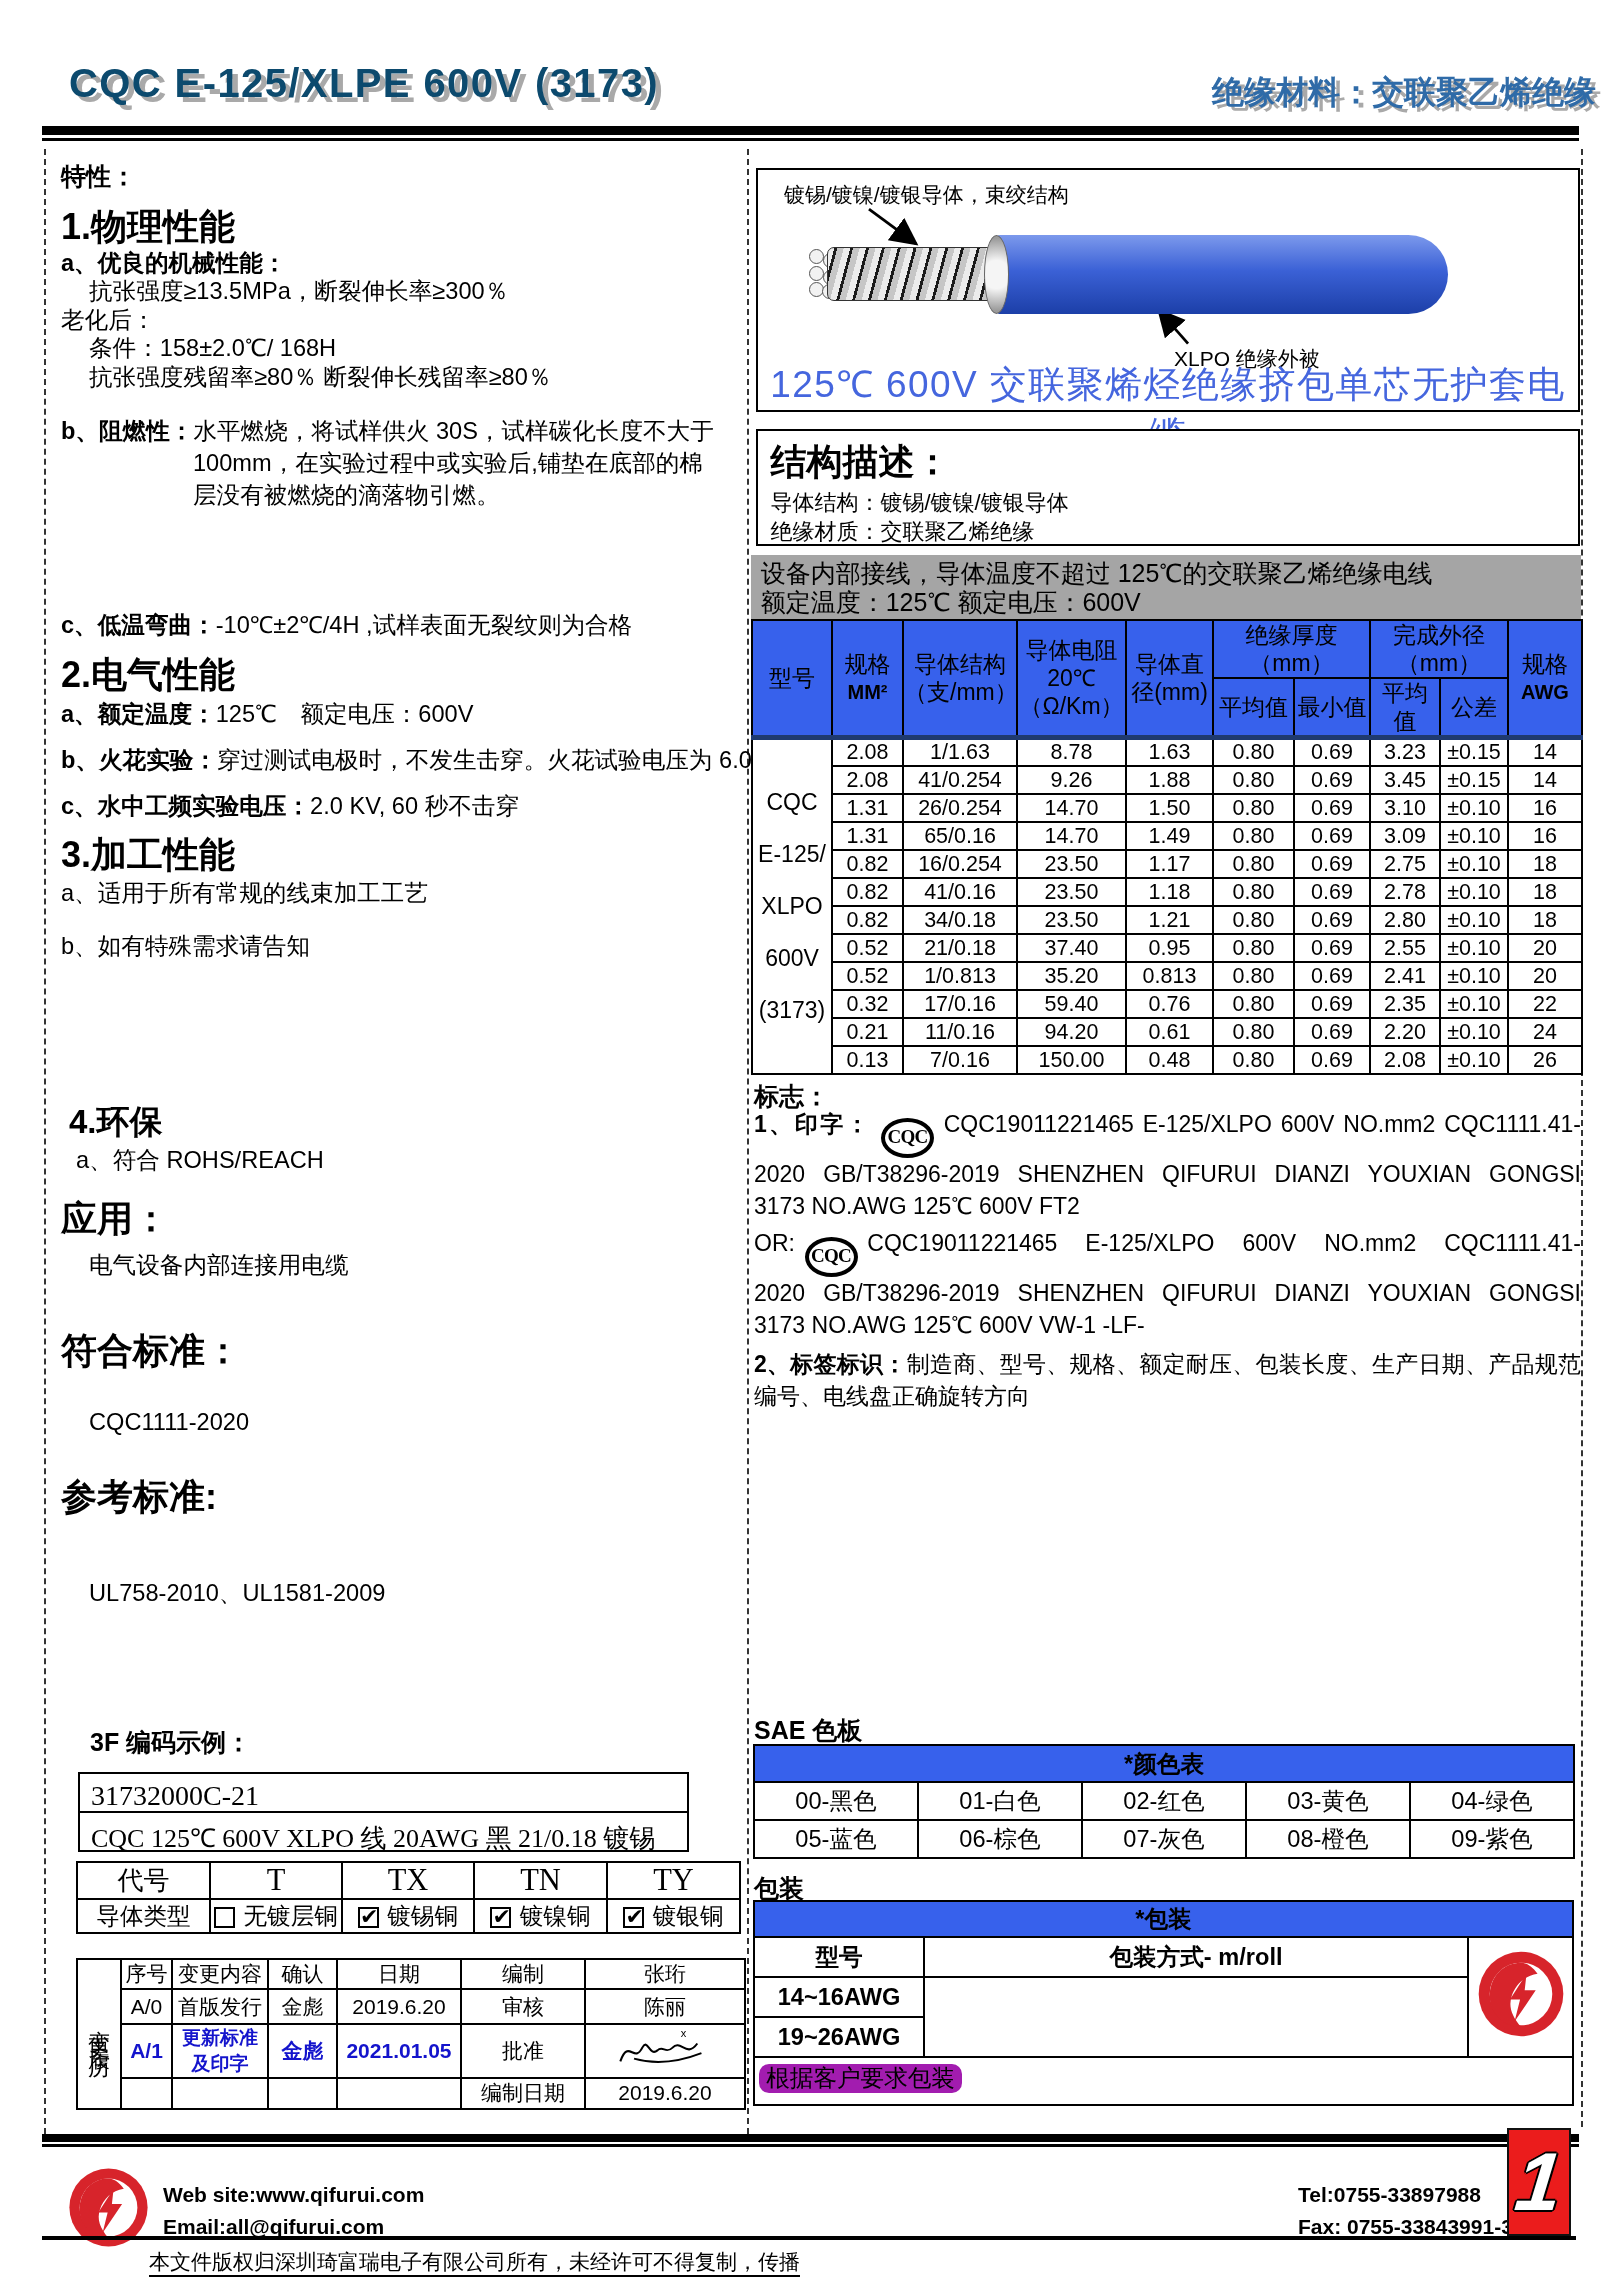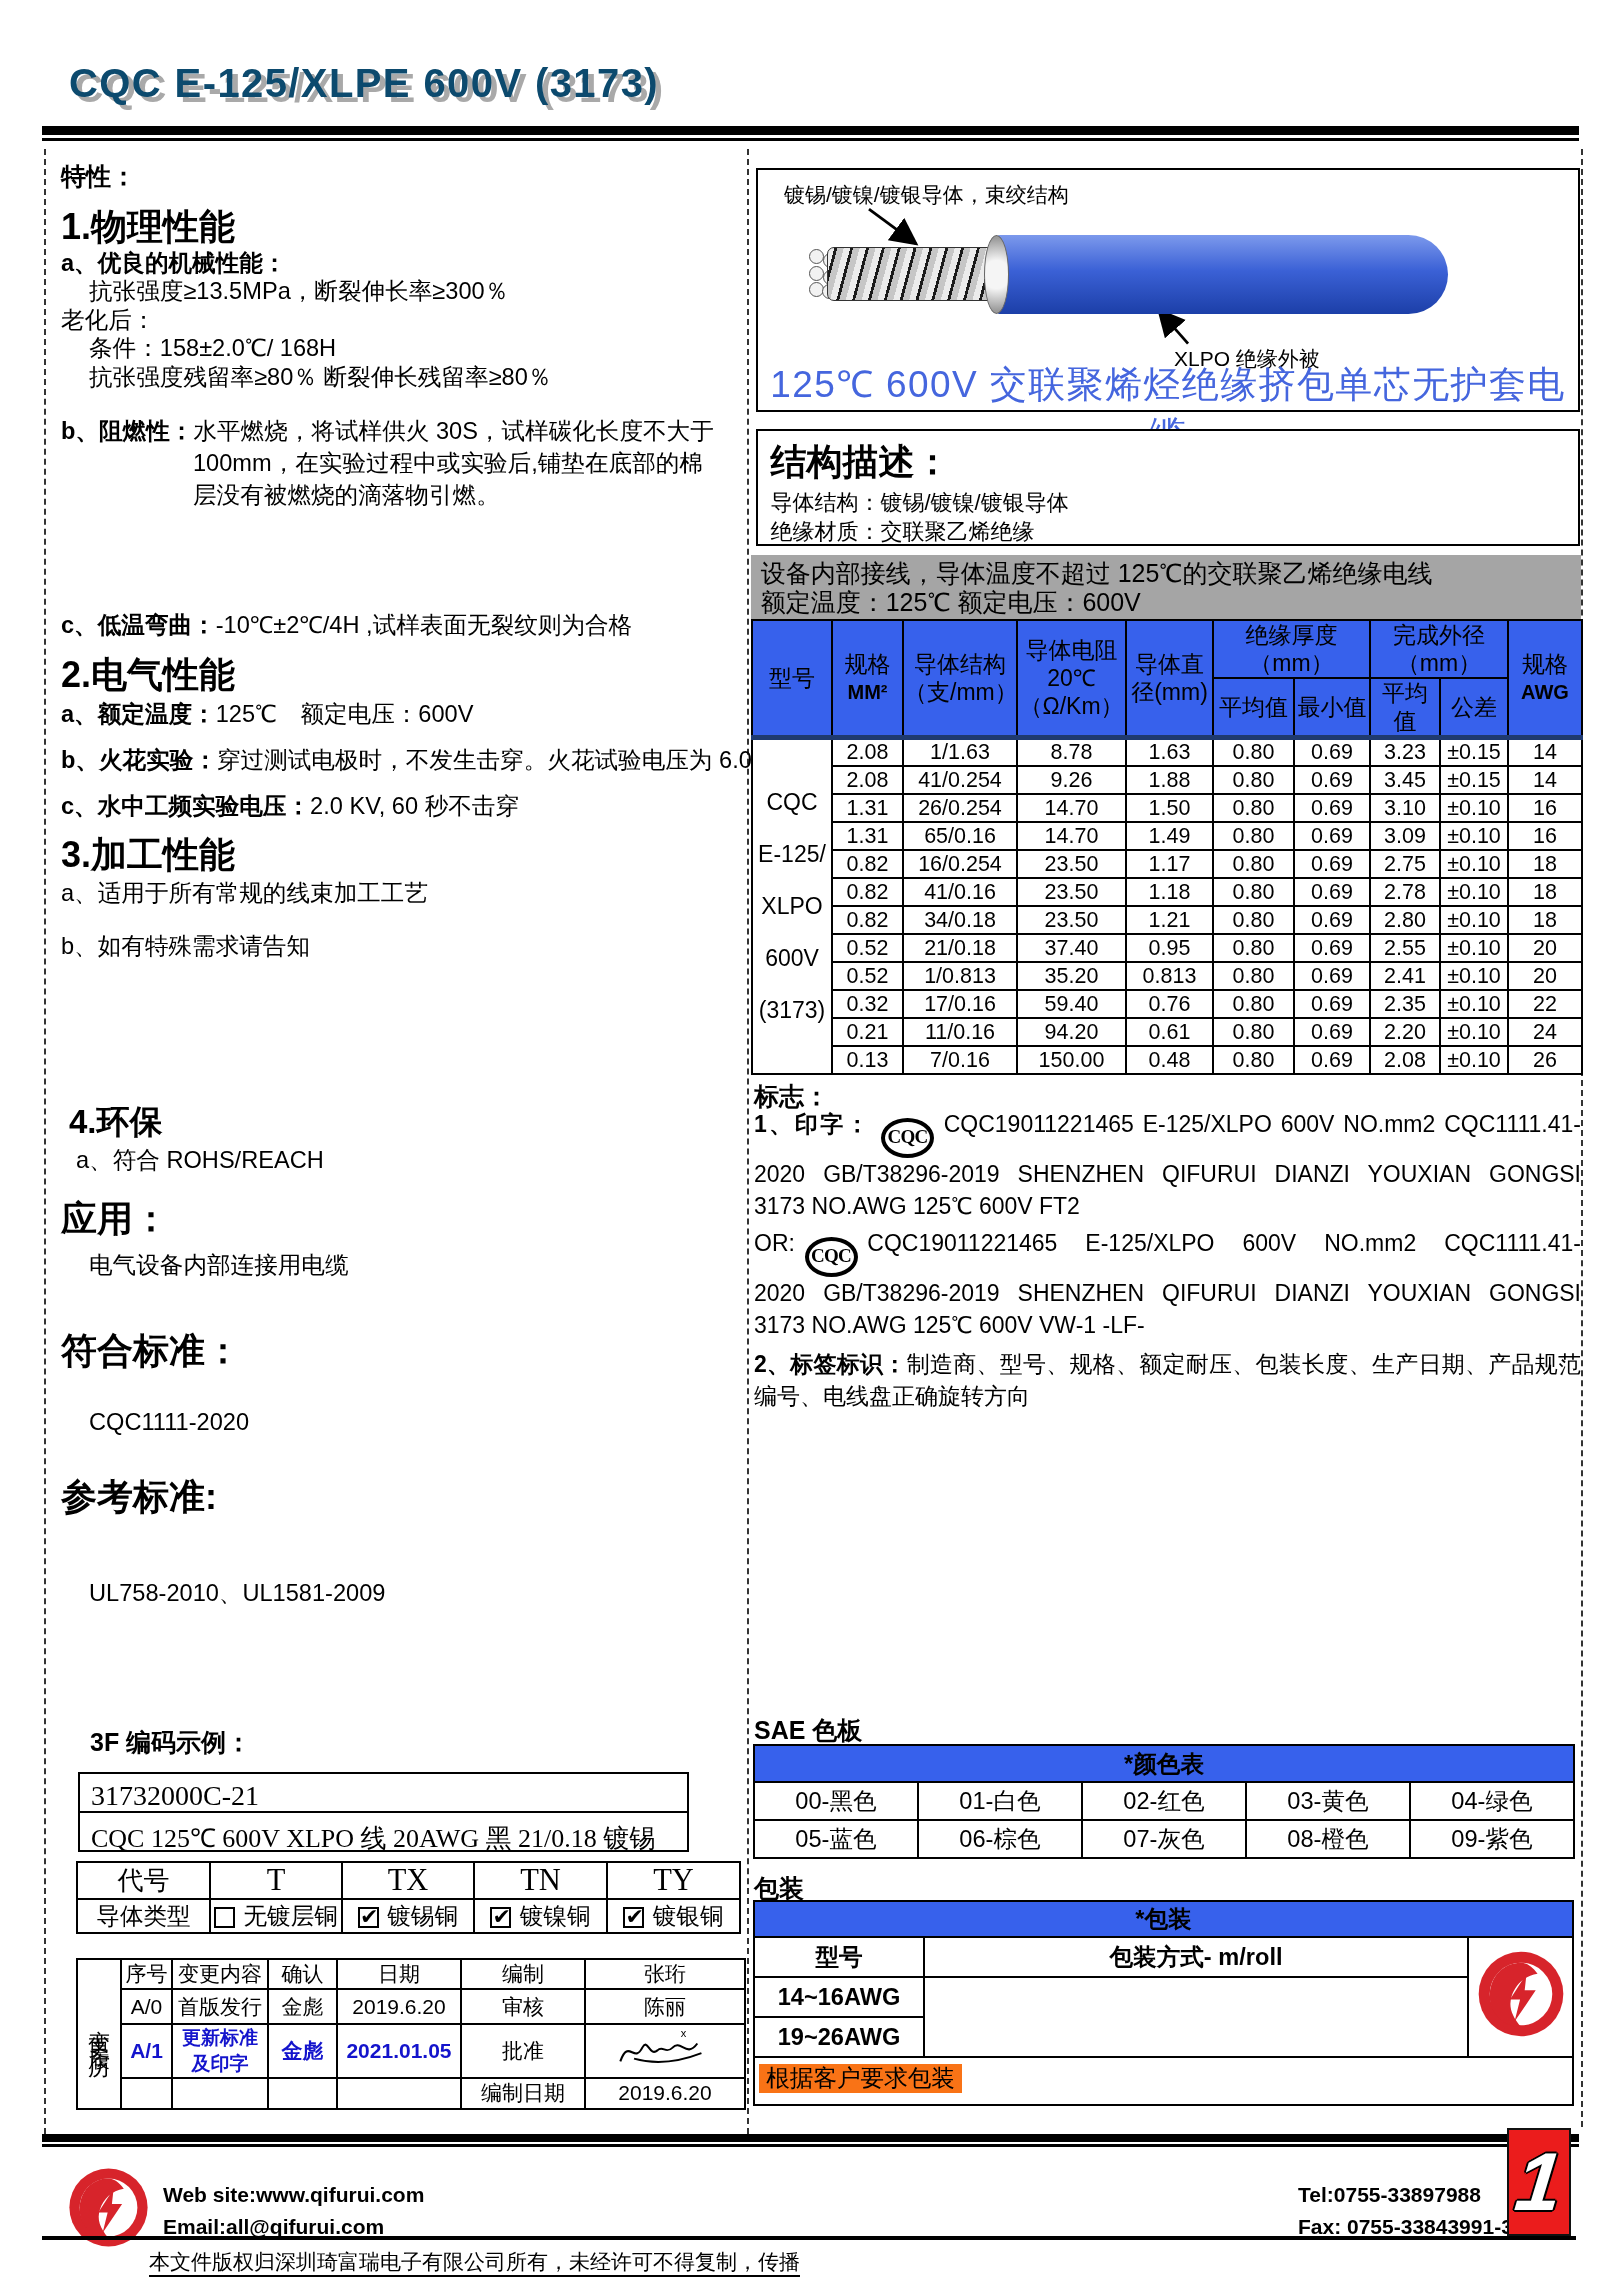--- a/index.html
+++ b/index.html
@@ -81,21 +81,21 @@
   .cqc { display:inline-block; width:53px; height:40px; border:4.9px solid #000; border-radius:50%;
          text-align:center; font-weight:bold; font-size:19px; line-height:30.5px; letter-spacing:-0.7px;
          vertical-align:-11px; margin:0 9.7px; font-family:"Liberation Serif", serif; }
 
   
   .blue-banner { background:#3761EC; font-size:25px; font-weight:bold; }
   .sae-table { left:753px; top:1744px; width:820px; }
   .sae-table td { font-size:23.6px; height:37px; }
   .pack-table { left:753px; top:1900px; width:820px; }
   .pack-table td { font-size:23.6px; }
-  .note-bg { background:#f97316; padding:1.4px 7px; }
+  .note-bg { background:#a21caf; padding:1.4px 7px;border-radius:10px; }
 
   
   .cb { display:inline-block; width:21px; height:21px; border:2.1px solid #000; background:#fff;
         margin-right:8.3px; vertical-align:-3.5px; position:relative; }
   .cb-tick::after { content:"\2714"; position:absolute; left:0px; top:-4.9px; font-size:22px; color:#000; }
 
   
   .f-line { left:42px; background:#000; }
   .f-text { font-size:21px; font-weight:bold; }
   .copyright span { border-bottom:2.1px solid #000; padding-bottom:2.1px; }
@@ -103,20 +103,21 @@
               z-index:9; display:flex; align-items:center; justify-content:center; }
   .page-num span { font-size:82px; font-weight:bold; font-style:italic; color:#fff; transform:skewX(-6deg);
     text-shadow:2.1px 0 #000,-2.1px 0 #000,0 2.1px #000,0 -2.1px #000,1.4px 1.4px #000,-1.4px -1.4px #000,1.4px -1.4px #000,-1.4px 1.4px #000; }
 </style>
 </head>
 <body>
 
 <div class="page">
 
   <div class="abs title-main">CQC E-125/XLPE 600V (3173)</div>
+  <div class="abs title-sub">绝缘材料：交联聚乙烯绝缘</div>
   <div class="abs bar" style="top:126px;height:9px;"></div>
   <div class="abs bar" style="top:138px;height:2.8px;"></div>
 
   <div class="abs vdash" style="left:44px;top:149px;height:1985px;"></div>
   <div class="abs vdash" style="left:747px;top:149px;height:1985px;"></div>
   <div class="abs vdash" style="left:1581px;top:149px;height:1978px;"></div>
 
   <div class="abs h36" style="left:61px;top:160px;">特性：</div>
   <div class="abs h52" style="left:61px;top:203px;">1.物理性能</div>
   <div class="abs t34 b" style="left:61px;top:247px;">a、优良的机械性能：</div>

